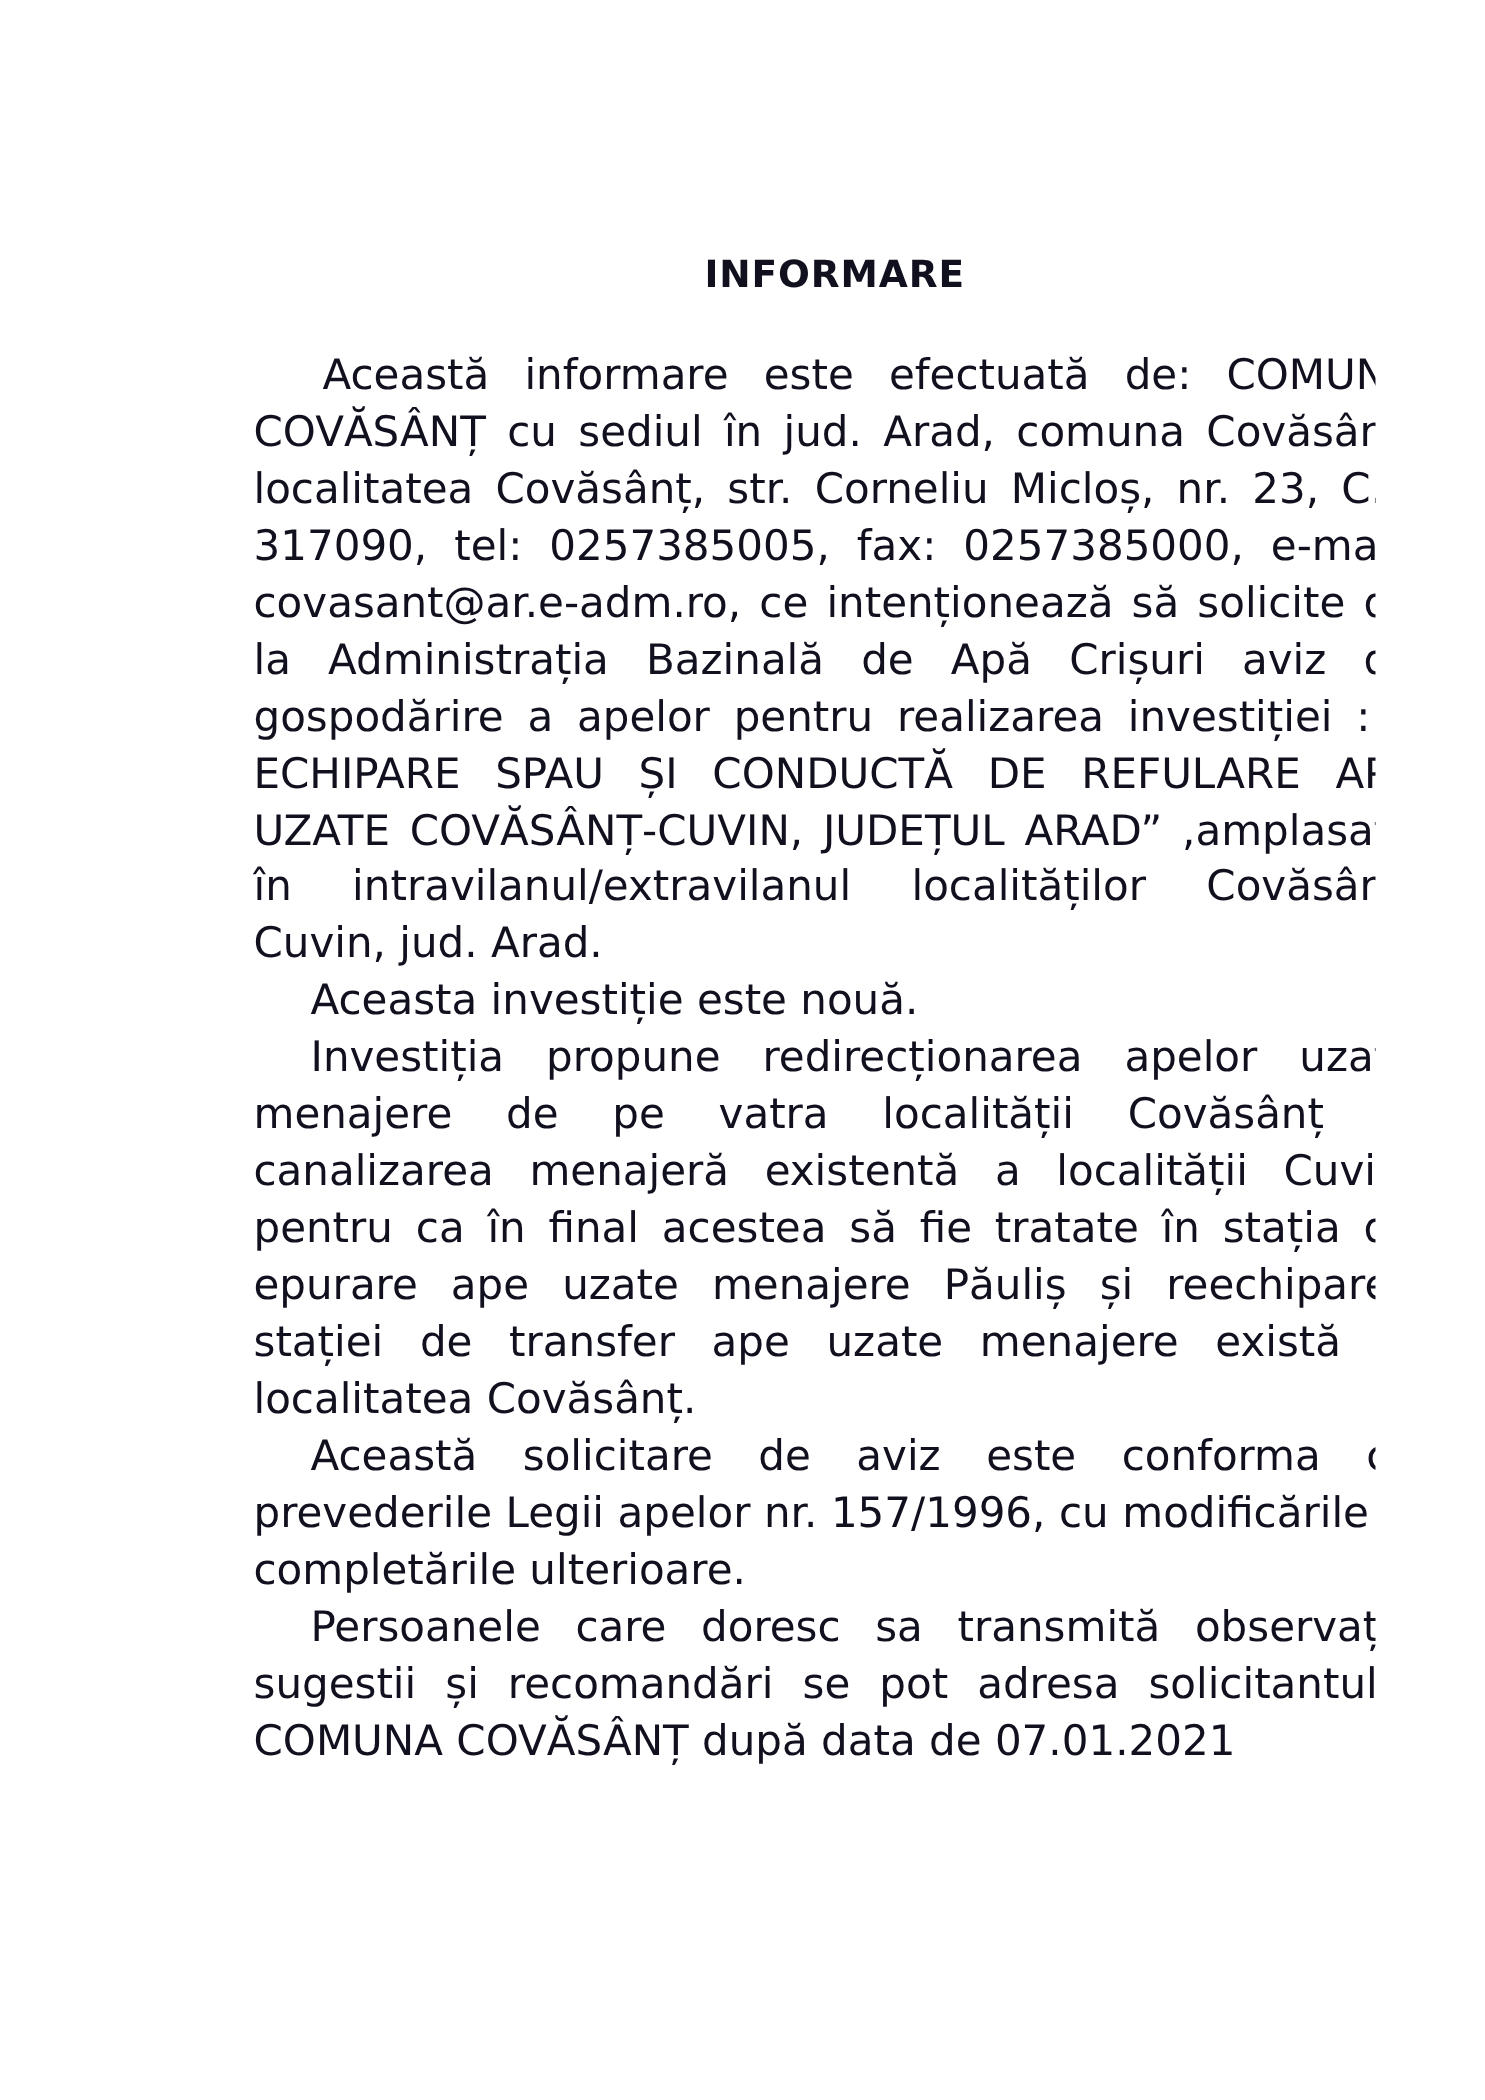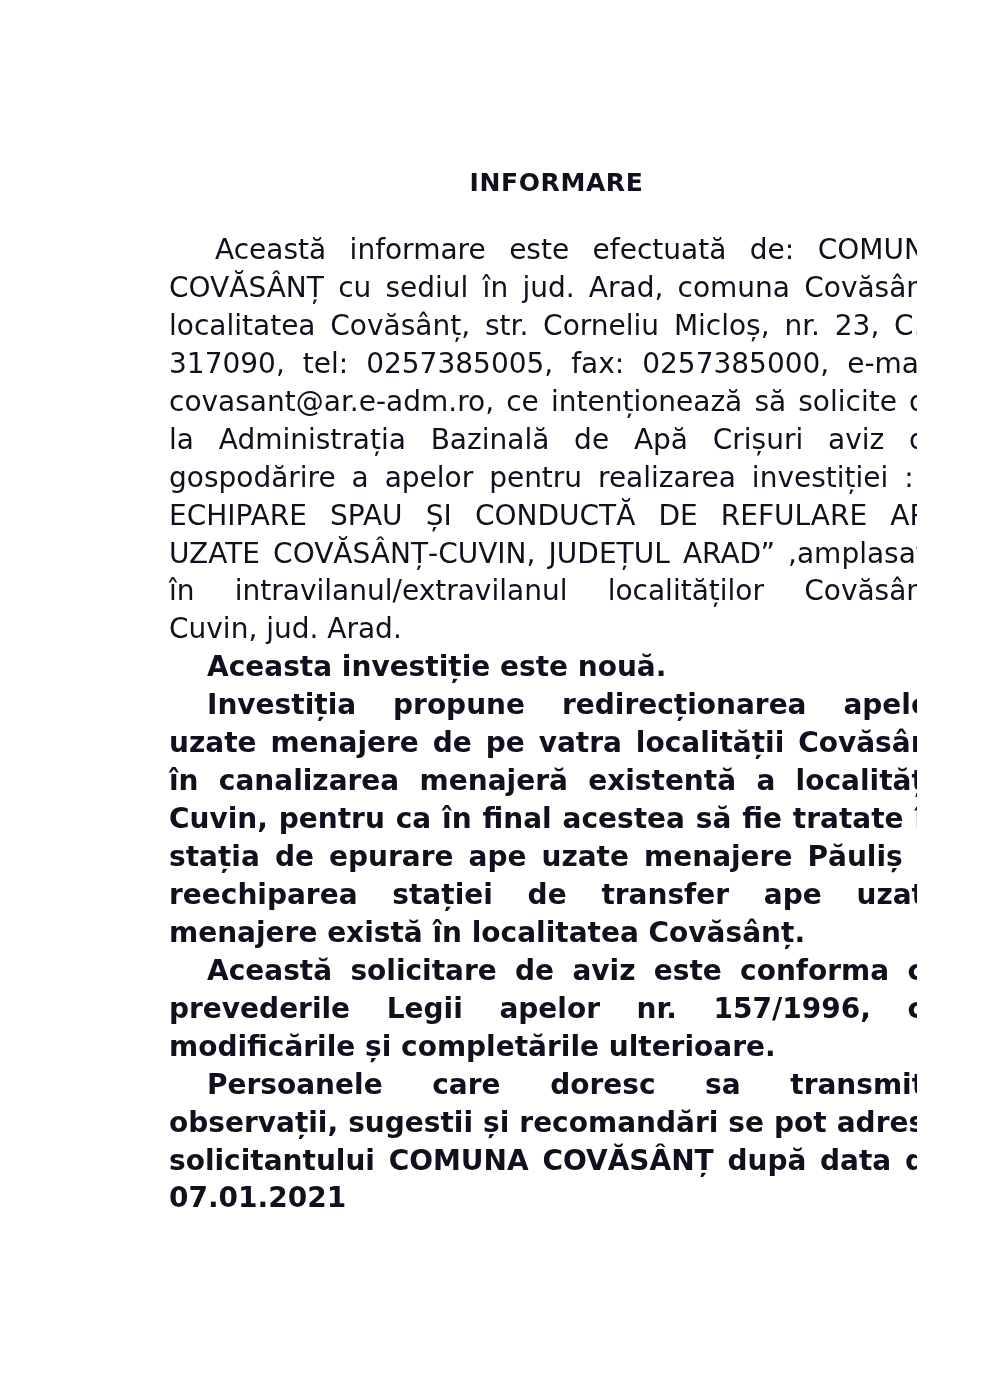--- a/index.html
+++ b/index.html
@@ -41,21 +41,20 @@
     hyphens: none;
   }
   .para + .para {
     margin-top: 0px;
   }
   .indent {
     text-indent: 46px;
   }
   .indent-sm {
     text-indent: 38px;
-    font-weight: bold;
   }
 </style>
 </head>
 <body>
 
 <div class="page">
   <div class="content">
 
     <h1 class="doc-title">INFORMARE</h1>
 

